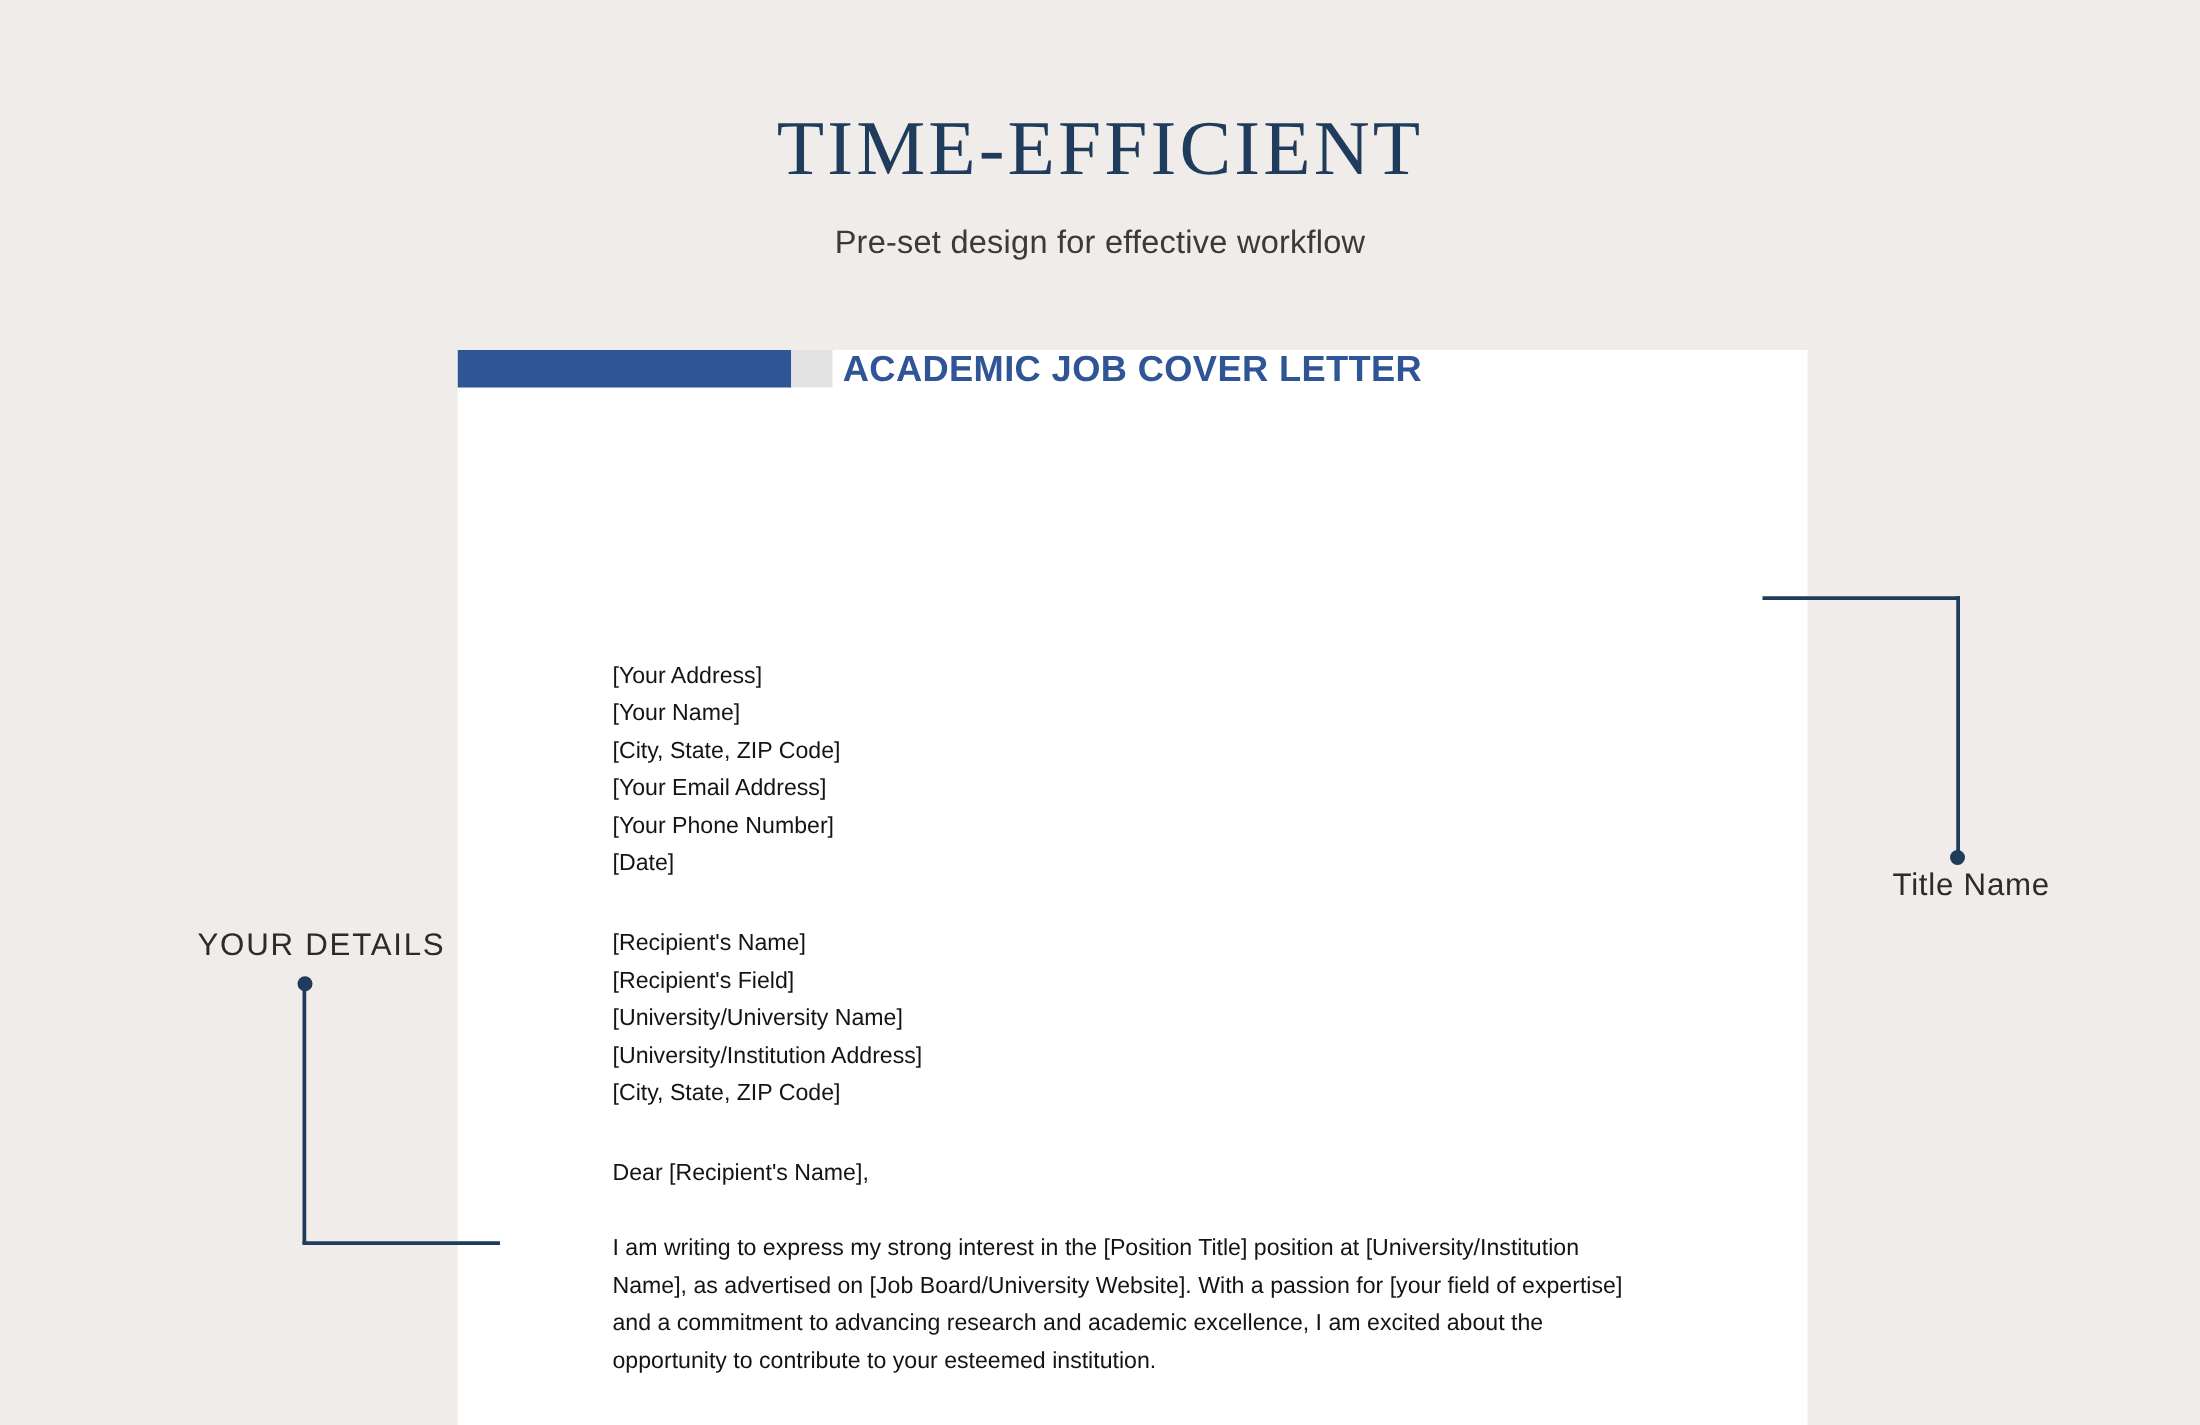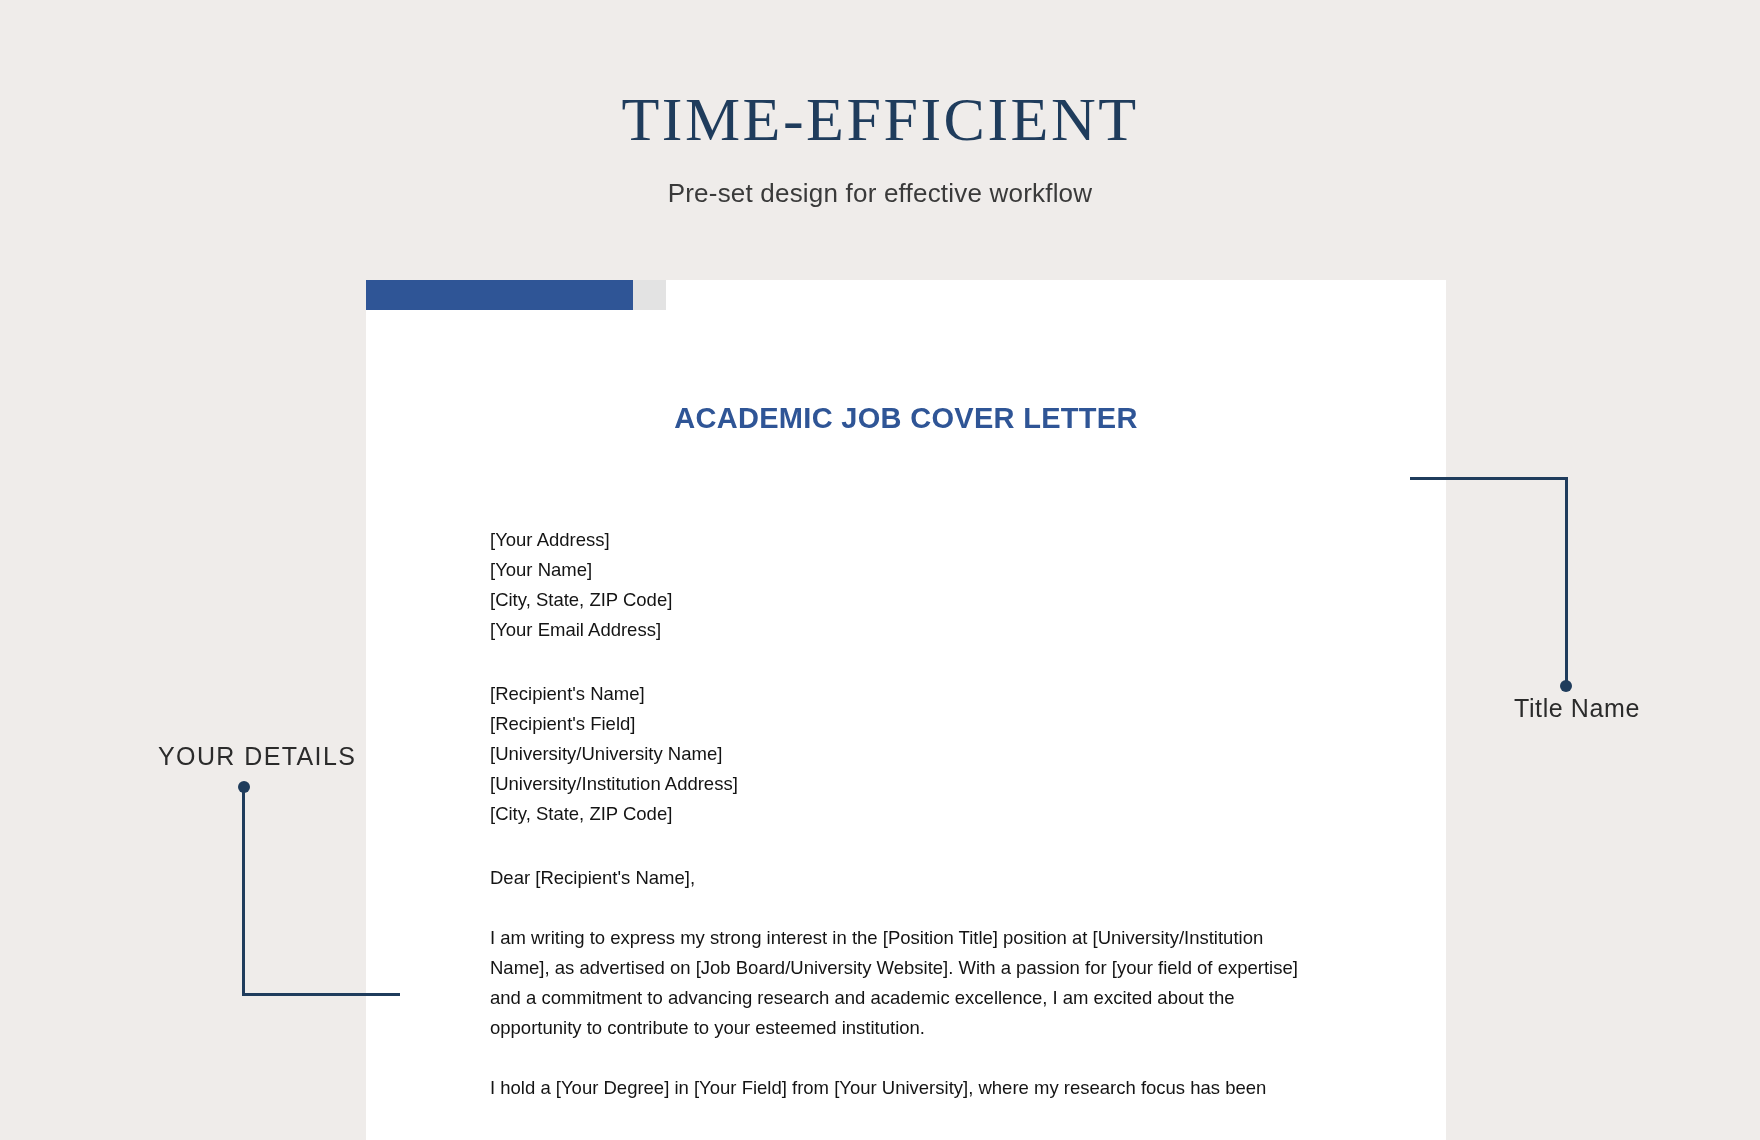--- a/index.html
+++ b/index.html
@@ -71,21 +71,20 @@
     height: 30px;
     background: #e3e3e3;
   }
 
   .doc-title {
     position: absolute;
     left: 0;
     top: 0;
     width: 1080px;
     text-align: center;
-    padding-top: 122px;
     margin: 0;
     font-family: "Liberation Sans", sans-serif;
     font-size: 29px;
     font-weight: bold;
     color: #2f5596;
     letter-spacing: 0.3px;
   }
 
   .doc-body {
     position: absolute;
@@ -207,20 +206,22 @@
 
   <h2 class="doc-title">ACADEMIC JOB COVER LETTER</h2>
 
   <div class="doc-body">
 
     <div class="addr-block">
       <span class="addr-line">[Your Address]</span>
       <span class="addr-line">[Your Name]</span>
       <span class="addr-line">[City, State, ZIP Code]</span>
       <span class="addr-line">[Your Email Address]</span>
+      <span class="addr-line">[Your Phone Number]</span>
+      <span class="addr-line">[Date]</span>
     </div>
 
     <div class="addr-block">
       <span class="addr-line">[Recipient's Name]</span>
       <span class="addr-line">[Recipient's Field]</span>
       <span class="addr-line">[University/University Name]</span>
       <span class="addr-line">[University/Institution Address]</span>
       <span class="addr-line">[City, State, ZIP Code]</span>
     </div>
 

